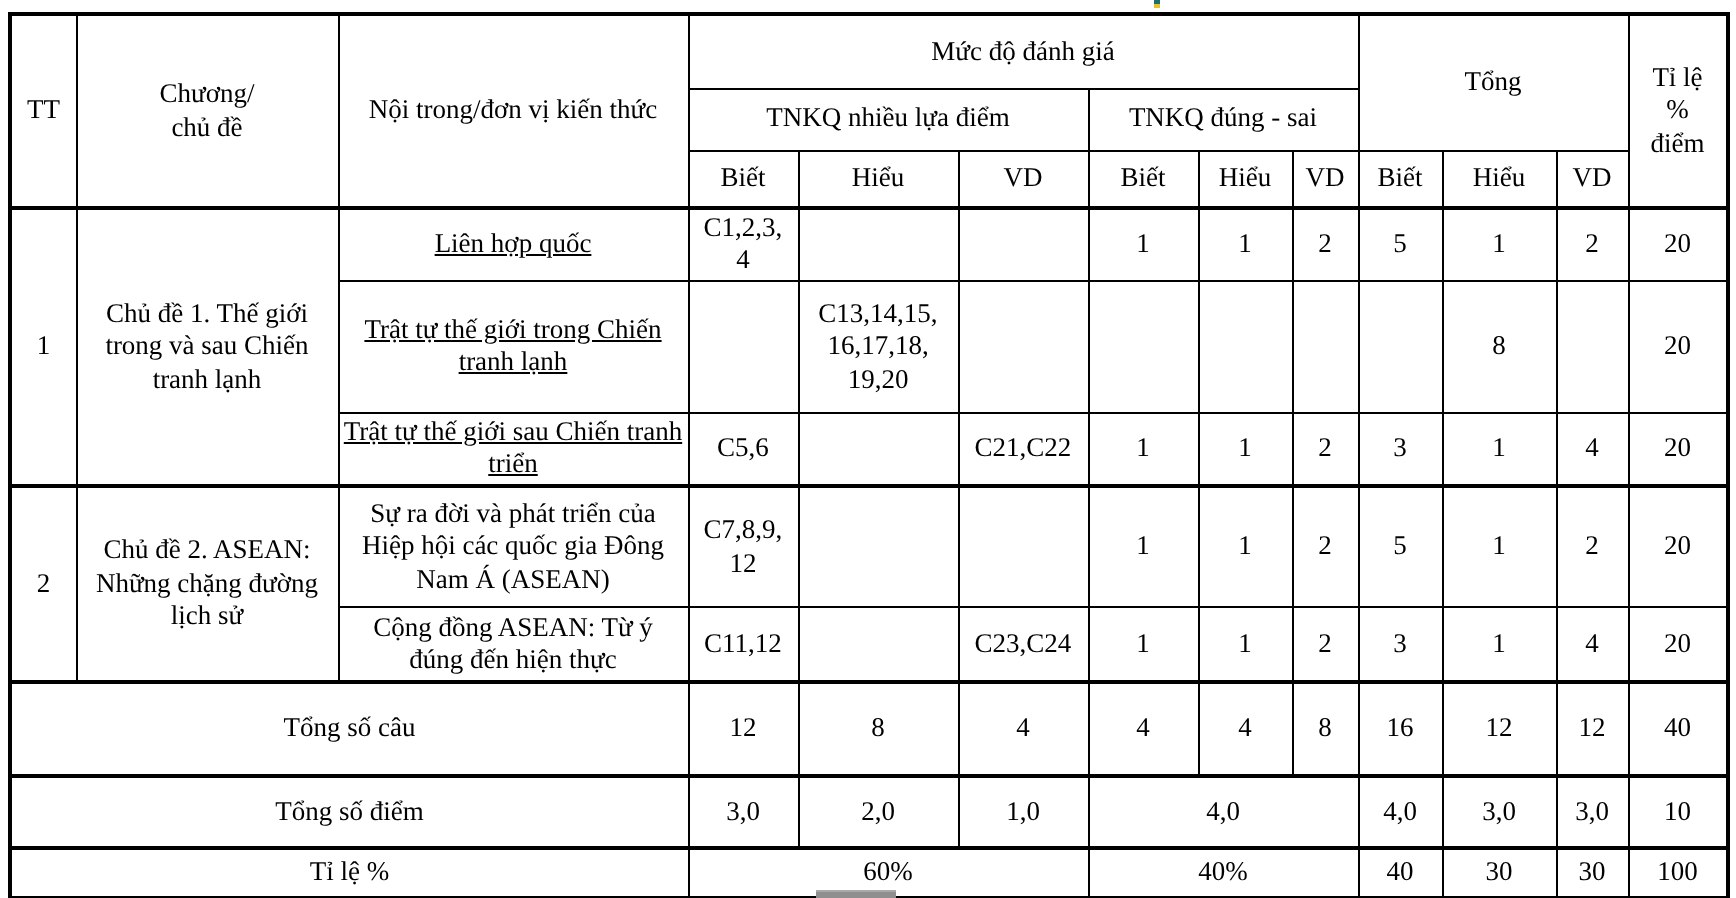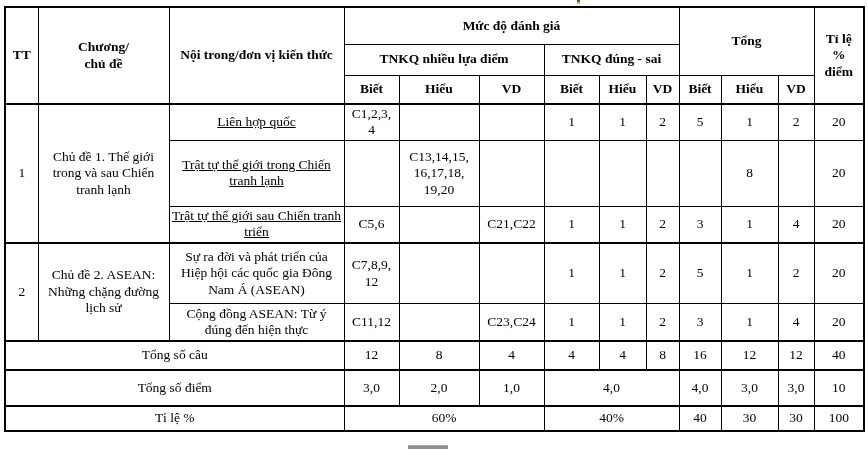--- a/index.html
+++ b/index.html
@@ -13,21 +13,21 @@
     border:2px solid #000;
   }
   .matrix td,.matrix th{
     border:1px solid #000;
     text-align:center;vertical-align:middle;
     font-size:13.5px;line-height:1.22;
     padding:1px 2px;
     white-space:pre-line;
     overflow:hidden;
   }
-  .matrix th{font-weight:bold;}
+  .matrix th{font-weight:normal;}
   .b{font-weight:normal;}
   .left{text-align:left;padding-left:5px;}
   .just{text-align:justify;text-align-last:auto;padding-left:5px;padding-right:4px;text-decoration:underline;}
   .bt2 td,.bt2 th{border-top:2px solid #000;}
   .artifact-cursor{position:absolute;left:577px;top:0;width:3px;height:4px;}
   .artifact-cursor .c1{width:3px;height:2px;background:#1d6f6a;}
   .artifact-cursor .c2{width:3px;height:2px;background:#e5c32a;}
   .artifact-handle{position:absolute;left:408px;top:445px;width:40px;height:3px;
     background:#8f8f8f;border-top:1px solid #a9a9a9;}
 </style>
@@ -152,21 +152,21 @@
     <td>C23,C24</td>
     <td>1</td>
     <td>1</td>
     <td>2</td>
     <td>3</td>
     <td>1</td>
     <td>4</td>
     <td class="b">20</td>
   </tr>
 
-  <tr style="height:29px" class="bt2">
+  <tr style="height:47px" class="bt2">
     <td colspan="3" class="b left">Tổng số câu</td>
     <td class="b">12</td>
     <td class="b">8</td>
     <td class="b">4</td>
     <td class="b">4</td>
     <td class="b">4</td>
     <td class="b">8</td>
     <td class="b">16</td>
     <td class="b">12</td>
     <td class="b">12</td>

